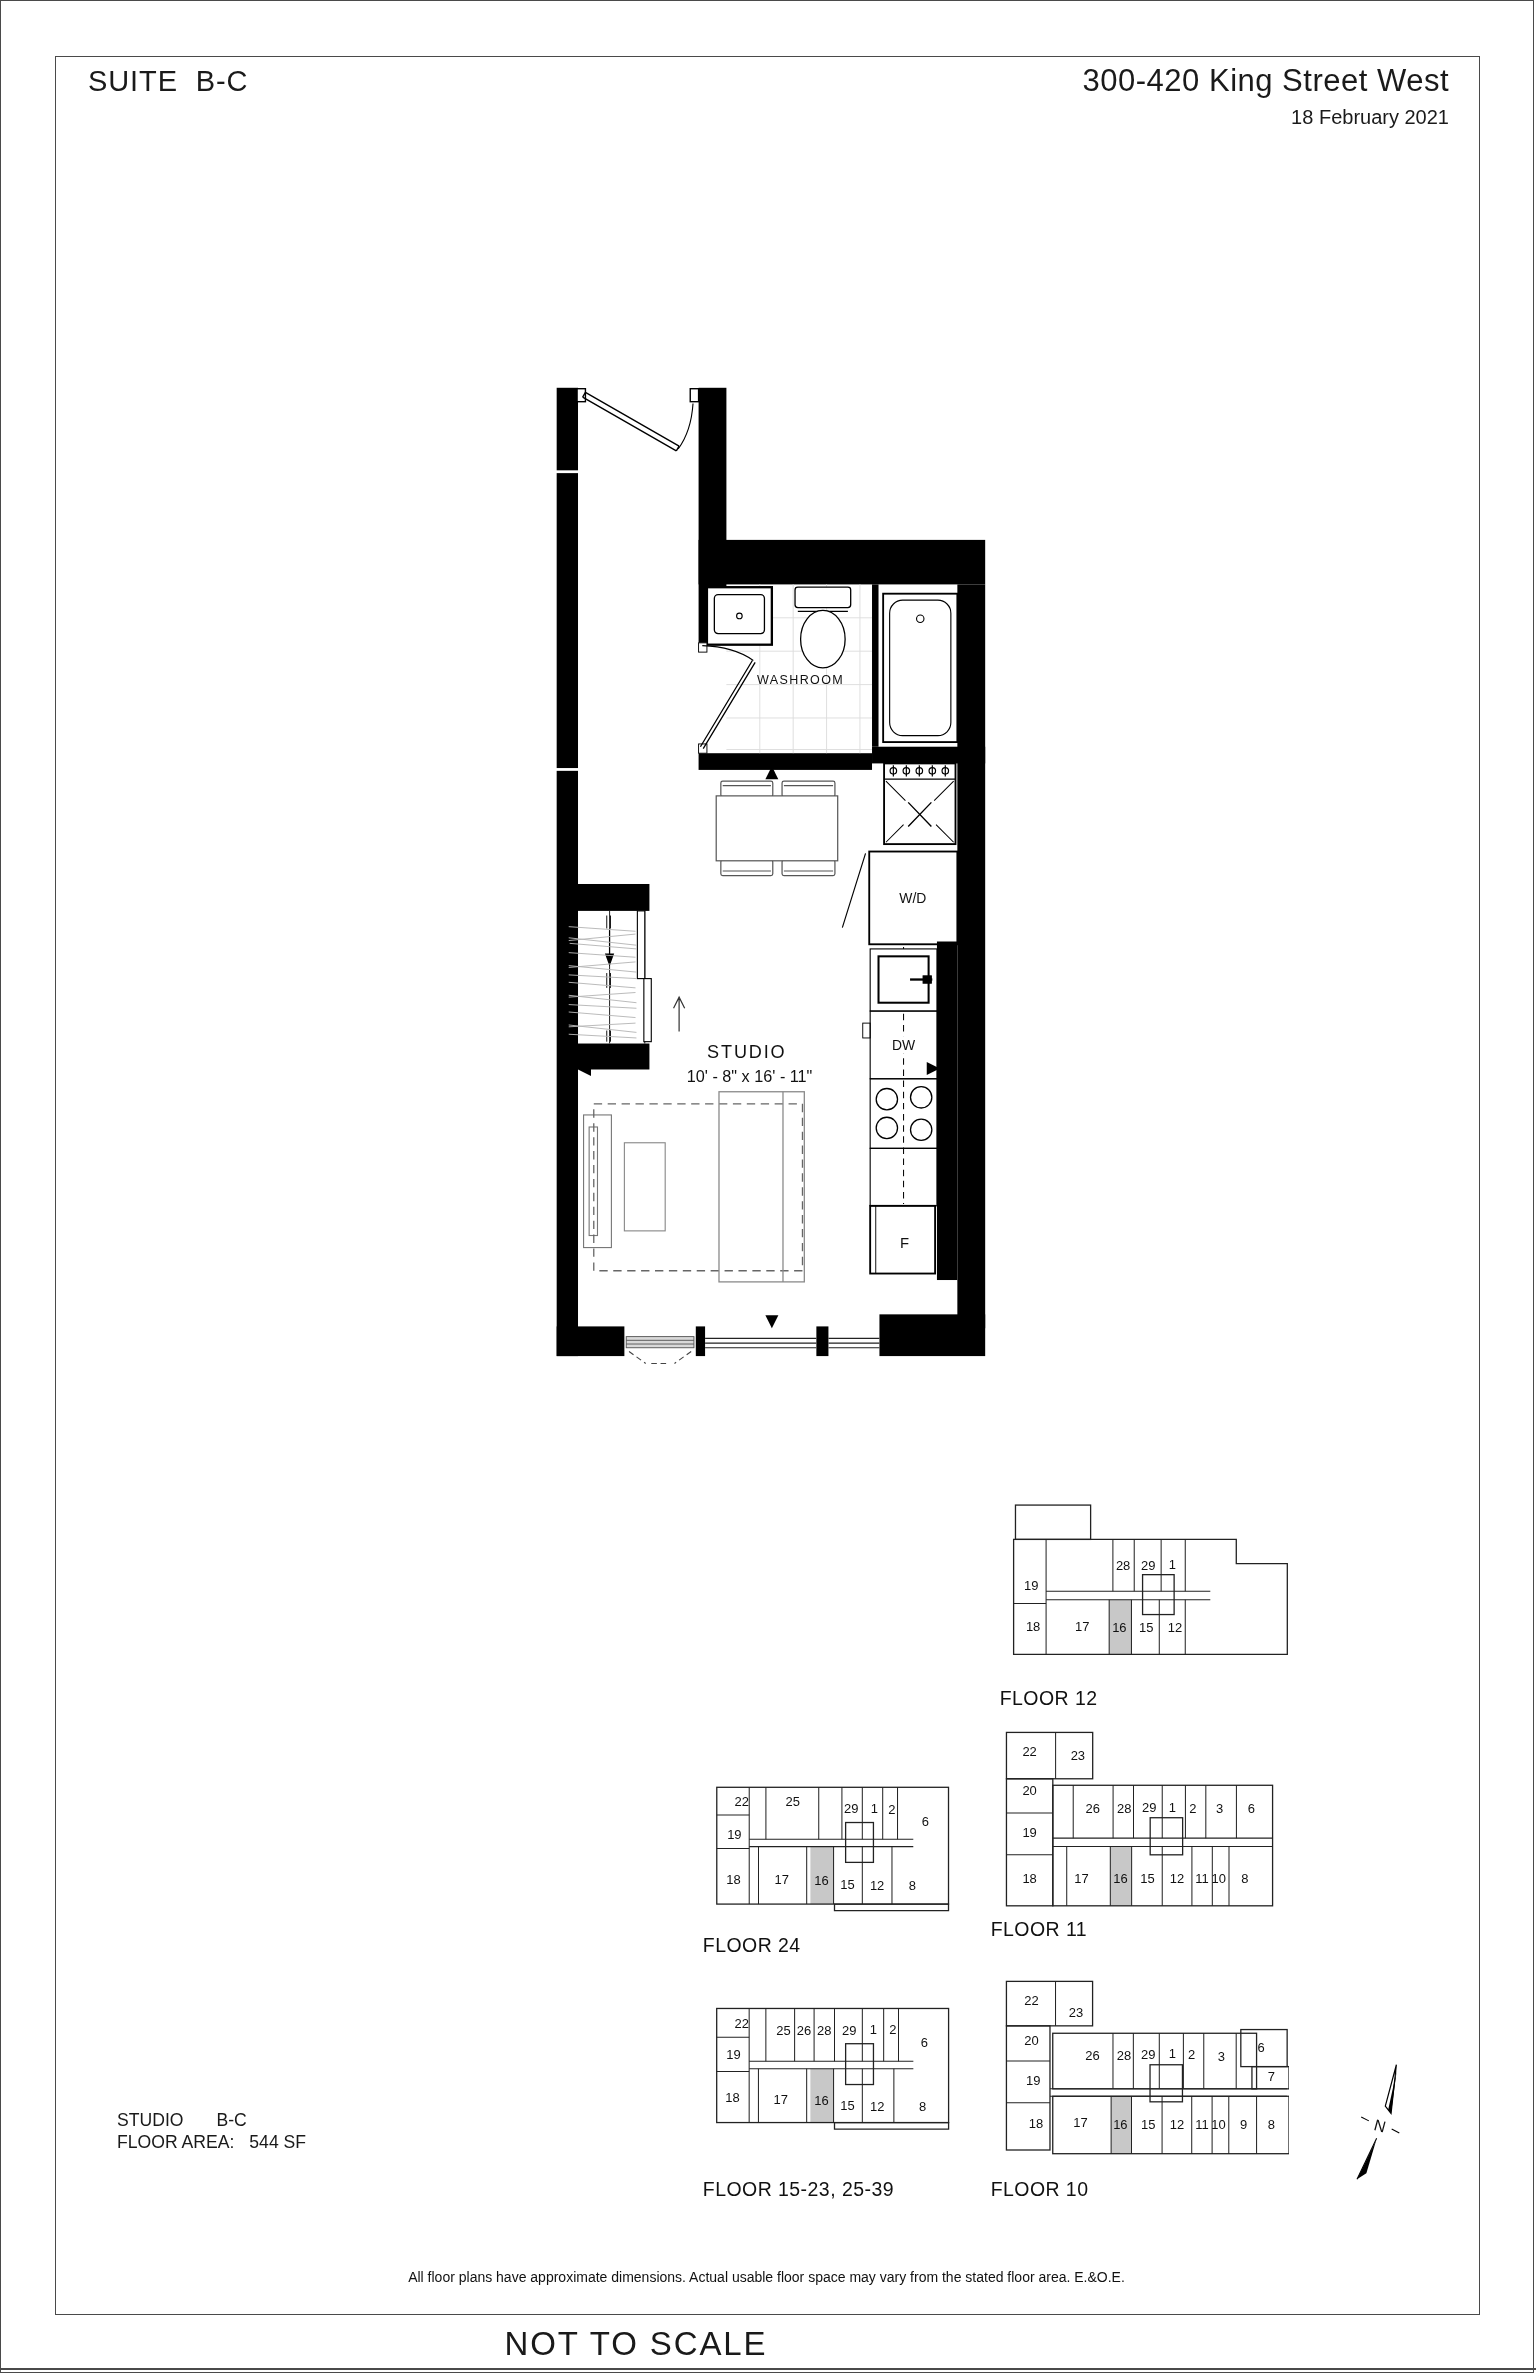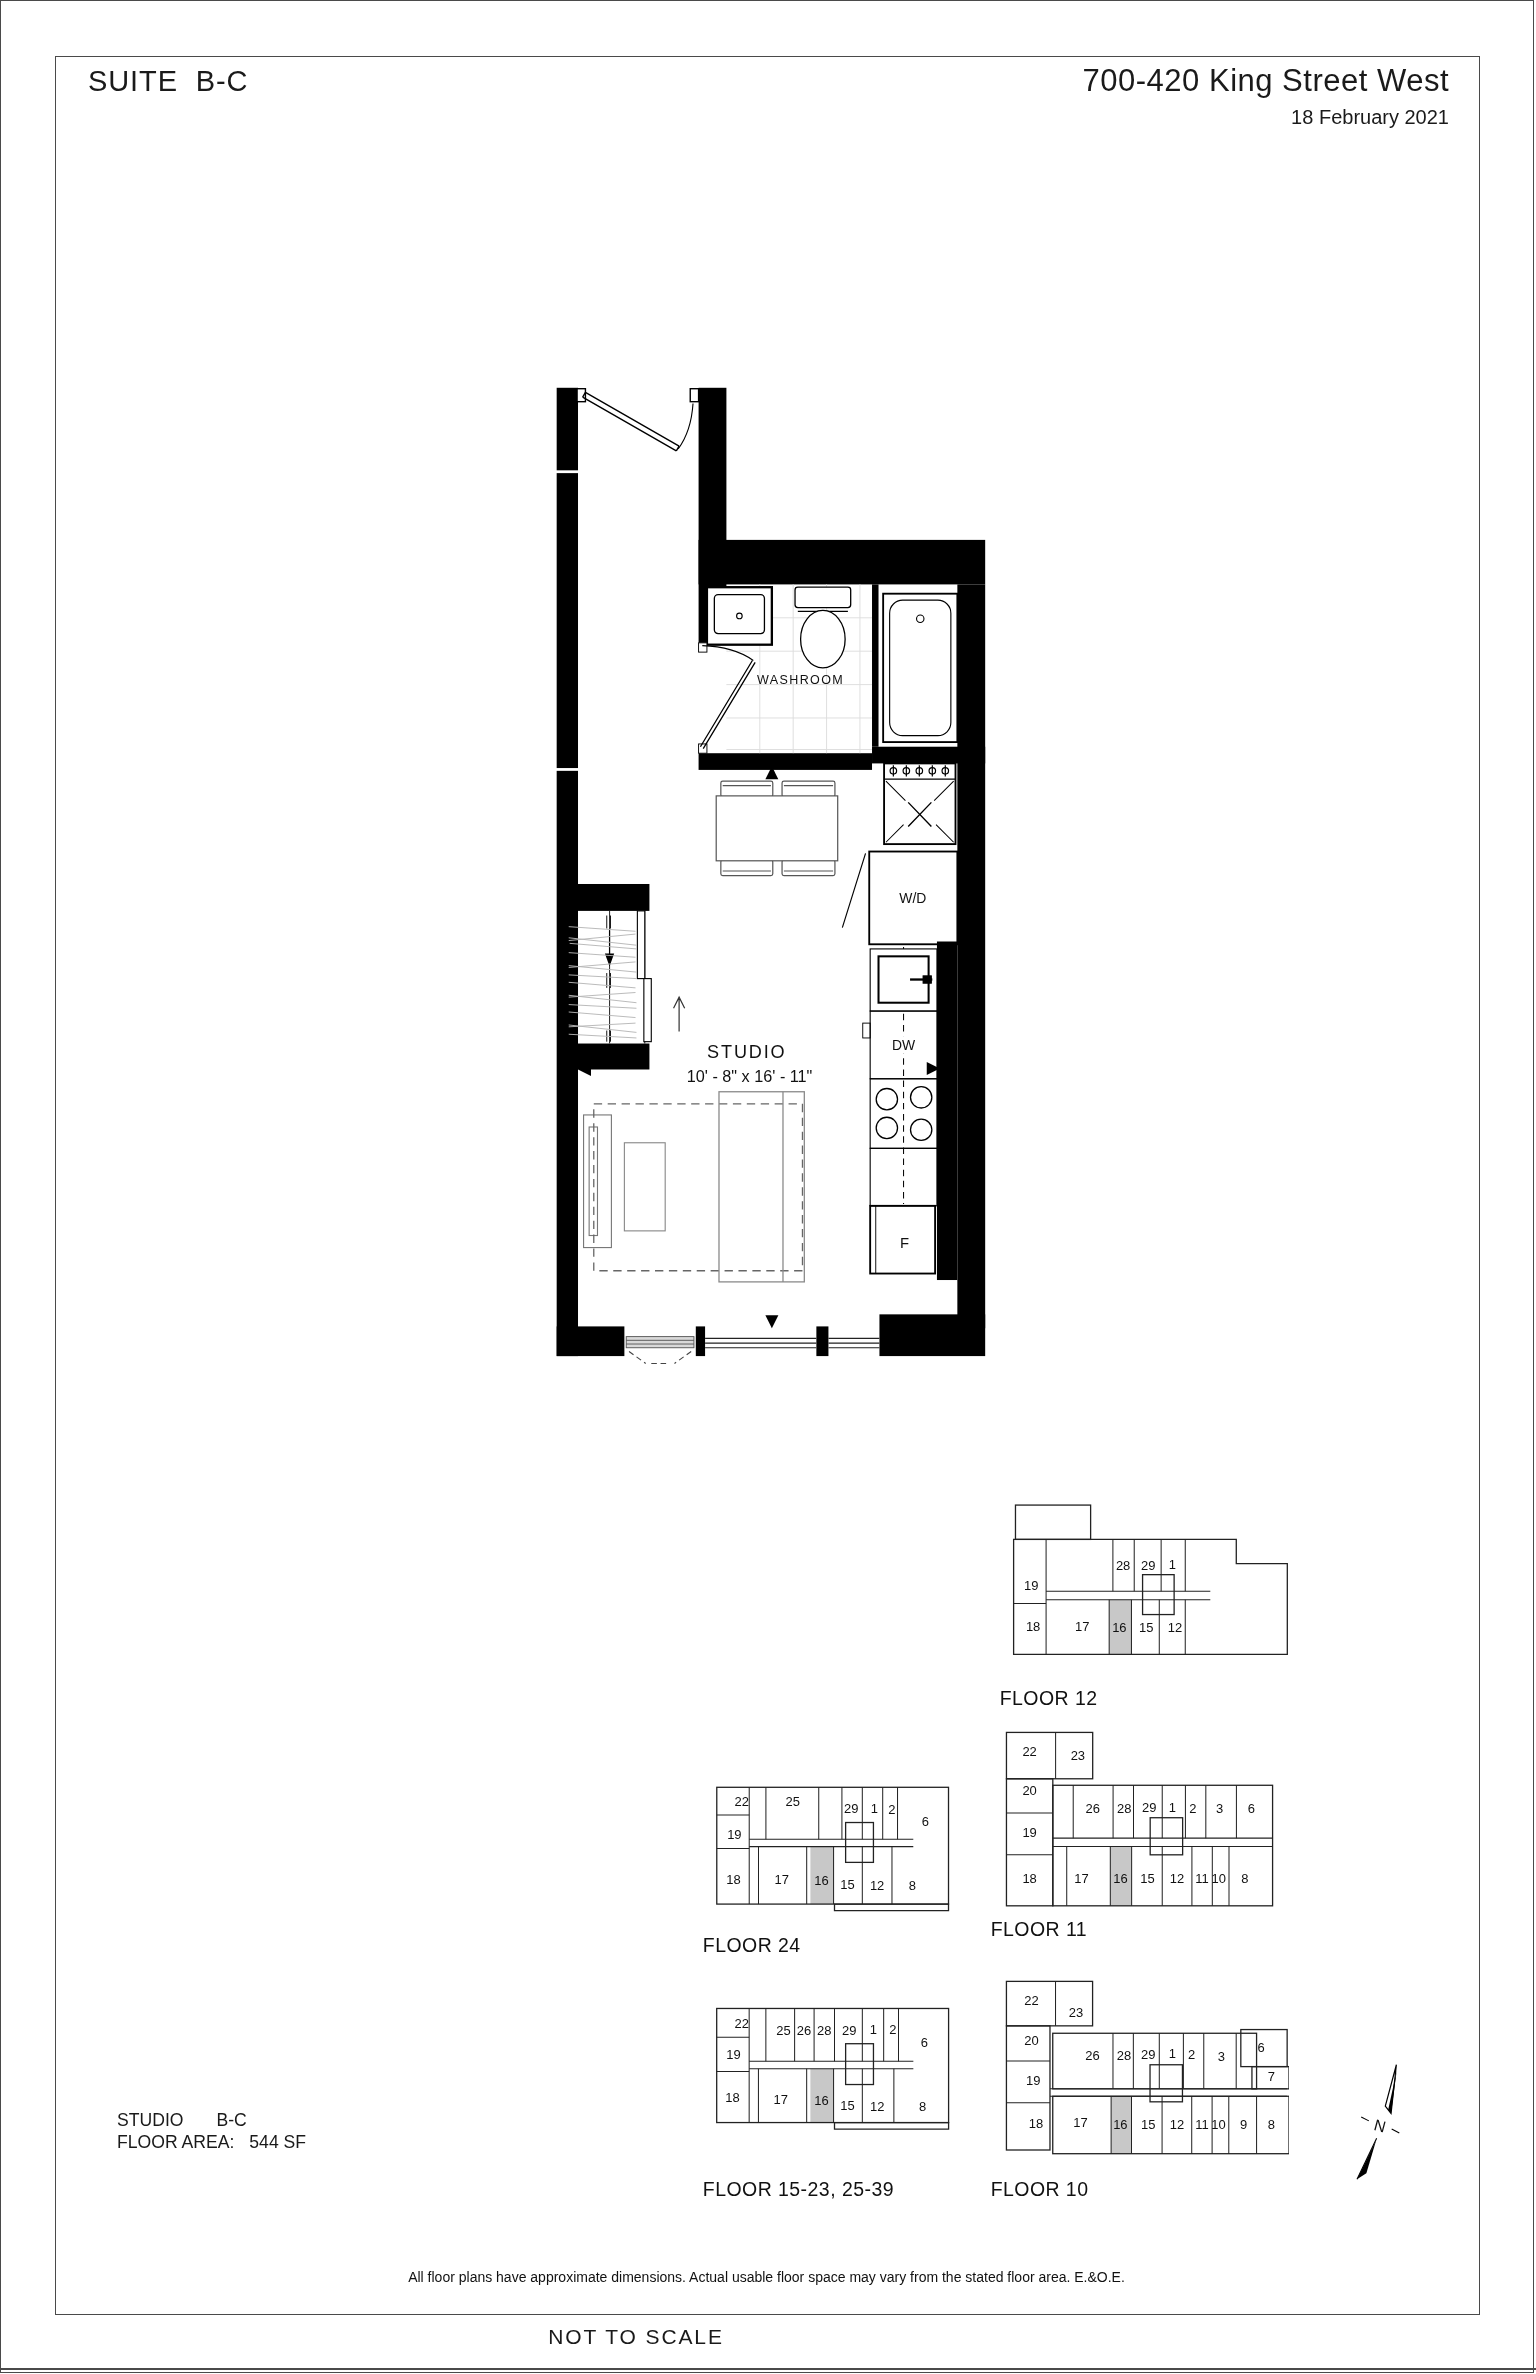--- a/index.html
+++ b/index.html
@@ -7,33 +7,33 @@
   .abs{position:absolute;}
   #outer-border{left:0;top:0;width:1532px;height:2371px;border:1.9px solid #4a4a4a;}
   #inner-border{left:55px;top:56px;width:1423px;height:2257px;border:1.9px solid #4a4a4a;}
   #suite-title{left:88px;top:65px;font-size:29px;letter-spacing:0.9px;white-space:pre;}
   #address{right:87px;top:63px;font-size:31px;letter-spacing:0.5px;}
   #date{right:87px;top:106px;font-size:20px;}
   #suite-info{left:117px;top:2109px;font-size:17.6px;line-height:22px;}
   #suite-info .val1{margin-left:33px;}
   #suite-info .val2{margin-left:15px;}
   #disclaimer{left:55px;top:2269px;width:1423px;text-align:center;font-size:14px;line-height:17.6px;color:#111;}
-  #scale-band{left:0;top:2325px;width:1272px;text-align:center;font-size:21px;letter-spacing:1.9px;}
+  #scale-band{left:0;top:2325px;width:1272px;text-align:center;font-size:33px;letter-spacing:1.9px;}
   #bottom-line{left:0;top:2368px;width:1536px;height:1.9px;background:#4a4a4a;}
   svg text{font-family:"Liberation Sans",sans-serif;fill:#111;}
   .plan-label{letter-spacing:1.5px;}
 </style>
 </head>
 <body>
 
 <div id="outer-border" class="abs"></div>
 <div id="inner-border" class="abs"></div>
 
 <div id="suite-title" class="abs">SUITE  B-C</div>
-<div id="address" class="abs">700-420 King Street West</div>
+<div id="address" class="abs">300-420 King Street West</div>
 <div id="date" class="abs">18 February 2021</div>
 
 <svg class="abs" style="left:552px;top:385px" width="436" height="985" viewBox="0 0 470 1062">
 
   <g fill="#000">
     <rect x="5" y="3" width="23" height="1044"></rect>
     <rect x="158" y="3" width="30" height="275"></rect>
     <rect x="158" y="167" width="309" height="48"></rect>
     <rect x="437" y="215" width="30" height="802"></rect>
     <rect x="415" y="600" width="22" height="365"></rect>

